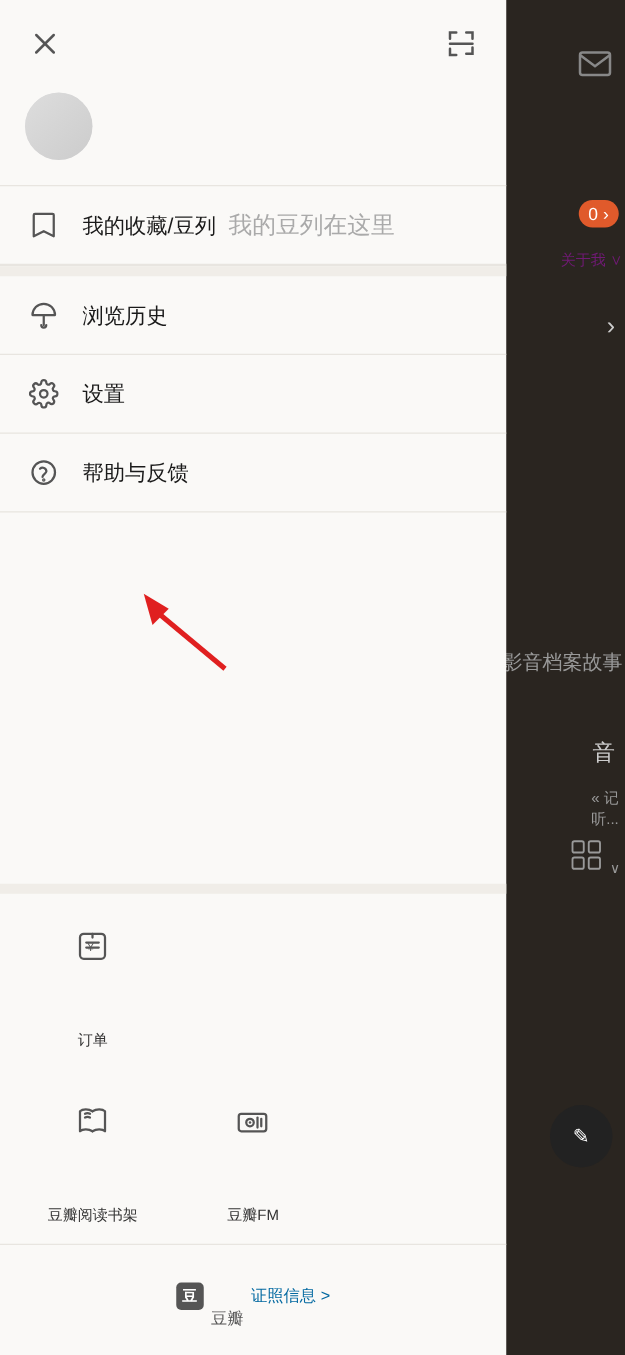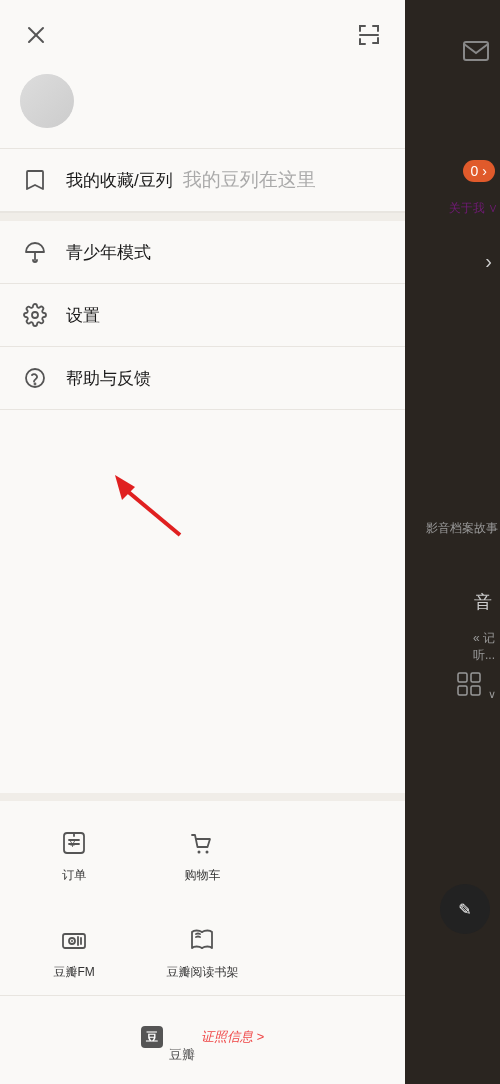--- a/index.html
+++ b/index.html
@@ -145,20 +145,21 @@
       display: flex;
       align-items: center;
       justify-content: center;
       color: #555;
       margin-bottom: 6px;
     }
 
     .bottom-label {
       font-size: 12px;
       color: #333;
+      margin-top: 43px;
     }
 
     
     .drawer-footer {
       display: flex;
       align-items: center;
       justify-content: center;
       padding: 14px 0 20px 0;
       gap: 6px;
     }
@@ -174,22 +175,21 @@
     }
 
     .footer-text {
       font-size: 13px;
       color: #555;
       margin-top: 36px;
     }
 
     .footer-link {
       font-size: 13px;
-      color: #ef4444;
-      font-style: italic;
+      color: #0369a1;
     }
 
     
     .arrow-annotation {
       position: absolute;
       left: 100px;
       top: 480px;
       z-index: 100;
       pointer-events: none;
     }
@@ -267,21 +267,21 @@
 <body>
 
 <div class="bg-right"></div>
 <div class="bg-content">
   <div class="bg-badge">
     <span>0</span>
     <span>›</span>
   </div>
   <div class="bg-label">关于我 ∨</div>
   <div class="bg-arrow">›</div>
-  <div style="position:absolute; top:520px; right:2px; color:#999; font-size:12px;">影音档案故事</div>
+  <div style="position:absolute; top:520px; right:2px; color:#999; font-size:16px;">影音档案故事</div>
   <div style="position:absolute; top:590px; right:8px; color:#ccc; font-size:18px;">音</div>
   <div style="position:absolute; top:630px; right:5px; color:#999; font-size:12px;">«  记<br>听...</div>
   <div style="position:absolute; top:670px; right:4px;">
     <svg width="28" height="28" viewBox="0 0 28 28" fill="none" stroke="#999" stroke-width="1.5">
       <rect x="3" y="3" width="9" height="9" rx="1.5"></rect>
       <rect x="16" y="3" width="9" height="9" rx="1.5"></rect>
       <rect x="3" y="16" width="9" height="9" rx="1.5"></rect>
       <rect x="16" y="16" width="9" height="9" rx="1.5"></rect>
     </svg>
     <span style="font-size:11px;color:#999;">∨</span>
@@ -347,21 +347,21 @@
     <div class="divider-thick"></div>
 
     <div class="menu-item">
       <div class="menu-icon">
         <svg class="icon" viewBox="0 0 24 24">
           <path d="M12 3C7.03 3 3 7.03 3 12h18C21 7.03 16.97 3 12 3z"></path>
           <line x1="12" y1="12" x2="12" y2="20"></line>
           <path d="M10 20a2 2 0 004 0"></path>
         </svg>
       </div>
-      <span class="menu-label">青少年模式</span>
+      <span class="menu-label">浏览历史</span>
     </div>
 
     <div class="divider"></div>
 
     <div class="menu-item">
       <div class="menu-icon">
         <svg class="icon" viewBox="0 0 24 24">
           <circle cx="12" cy="12" r="3"></circle>
           <path d="M19.4 15a1.65 1.65 0 00.33 1.82l.06.06a2 2 0 010 2.83 2 2 0 01-2.83 0l-.06-.06a1.65 1.65 0 00-1.82-.33 1.65 1.65 0 00-1 1.51V21a2 2 0 01-4 0v-.09A1.65 1.65 0 009 19.4a1.65 1.65 0 00-1.82.33l-.06.06a2 2 0 01-2.83-2.83l.06-.06A1.65 1.65 0 004.68 15a1.65 1.65 0 00-1.51-1H3a2 2 0 010-4h.09A1.65 1.65 0 004.6 9a1.65 1.65 0 00-.33-1.82l-.06-.06a2 2 0 012.83-2.83l.06.06A1.65 1.65 0 009 4.68a1.65 1.65 0 001-1.51V3a2 2 0 014 0v.09a1.65 1.65 0 001 1.51 1.65 1.65 0 001.82-.33l.06-.06a2 2 0 012.83 2.83l-.06.06A1.65 1.65 0 0019.4 9a1.65 1.65 0 001.51 1H21a2 2 0 010 4h-.09a1.65 1.65 0 00-1.51 1z"></path>
         </svg>
@@ -397,61 +397,51 @@
             <rect x="6" y="6" width="20" height="20" rx="3"></rect>
             <line x1="11" y1="13" x2="21" y2="13"></line>
             <line x1="11" y1="17" x2="21" y2="17"></line>
             <path d="M16 6v3"></path>
             <text x="12" y="20" font-size="9" fill="#555" stroke="none" font-family="sans-serif">¥</text>
           </svg>
         </div>
         <span class="bottom-label">订单</span>
       </div>
 
+
+
+    </div>
+
+    <div class="bottom-grid">
+
+
       <div class="bottom-item">
         <div class="bottom-icon">
           <svg width="32" height="32" viewBox="0 0 32 32" fill="none" stroke="#555" stroke-width="1.8" stroke-linecap="round" stroke-linejoin="round">
-            <path d="M6 8h3l2.5 12h10l2.5-8H10"></path>
-            <circle cx="13" cy="25" r="1.5" fill="#555" stroke="none"></circle>
-            <circle cx="21" cy="25" r="1.5" fill="#555" stroke="none"></circle>
+            <path d="M16 8c-3-2-8-2-10 0v16c2-2 7-2 10 0"></path>
+            <path d="M16 8c3-2 8-2 10 0v16c-2-2-7-2-10 0"></path>
+            <path d="M10 10s2-1 4 0M10 13s2-1 4 0"></path>
           </svg>
         </div>
-        <span class="bottom-label">购物车</span>
-      </div>
-
-
-    </div>
-
-    <div class="bottom-grid">
-
+        <span class="bottom-label">豆瓣阅读书架</span>
+      </div>
 
       <div class="bottom-item">
         <div class="bottom-icon">
           <svg width="32" height="32" viewBox="0 0 32 32" fill="none" stroke="#555" stroke-width="1.8" stroke-linecap="round">
             <rect x="5" y="10" width="22" height="14" rx="2"></rect>
             <circle cx="14" cy="17" r="3"></circle>
             <circle cx="14" cy="17" r="1" fill="#555" stroke="none"></circle>
             <line x1="20" y1="13" x2="20" y2="21"></line>
             <line x1="23" y1="14" x2="23" y2="20"></line>
           </svg>
         </div>
         <span class="bottom-label">豆瓣FM</span>
       </div>
 
-      <div class="bottom-item">
-        <div class="bottom-icon">
-          <svg width="32" height="32" viewBox="0 0 32 32" fill="none" stroke="#555" stroke-width="1.8" stroke-linecap="round" stroke-linejoin="round">
-            <path d="M16 8c-3-2-8-2-10 0v16c2-2 7-2 10 0"></path>
-            <path d="M16 8c3-2 8-2 10 0v16c-2-2-7-2-10 0"></path>
-            <path d="M10 10s2-1 4 0M10 13s2-1 4 0"></path>
-          </svg>
-        </div>
-        <span class="bottom-label">豆瓣阅读书架</span>
-      </div>
-
     </div>
 
     <div class="divider"></div>
     <div class="drawer-footer">
       <div class="footer-logo">
         <span style="color:white;font-size:12px;font-weight:bold;">豆</span>
       </div>
       <span class="footer-text">豆瓣</span>
       <span class="footer-link">证照信息 &gt;</span>
     </div>

